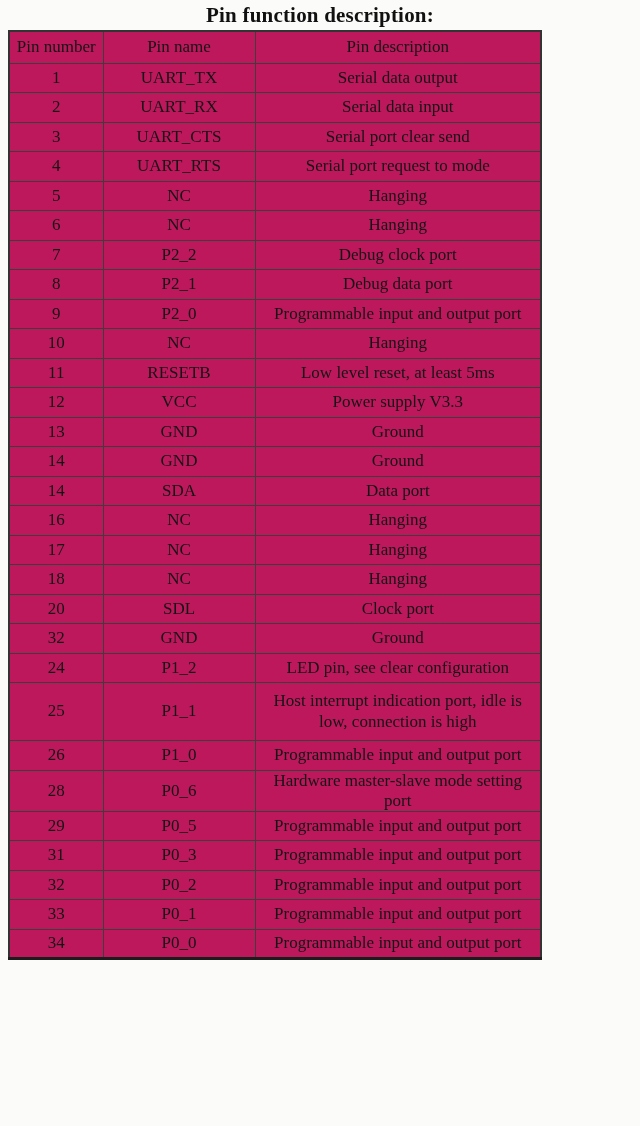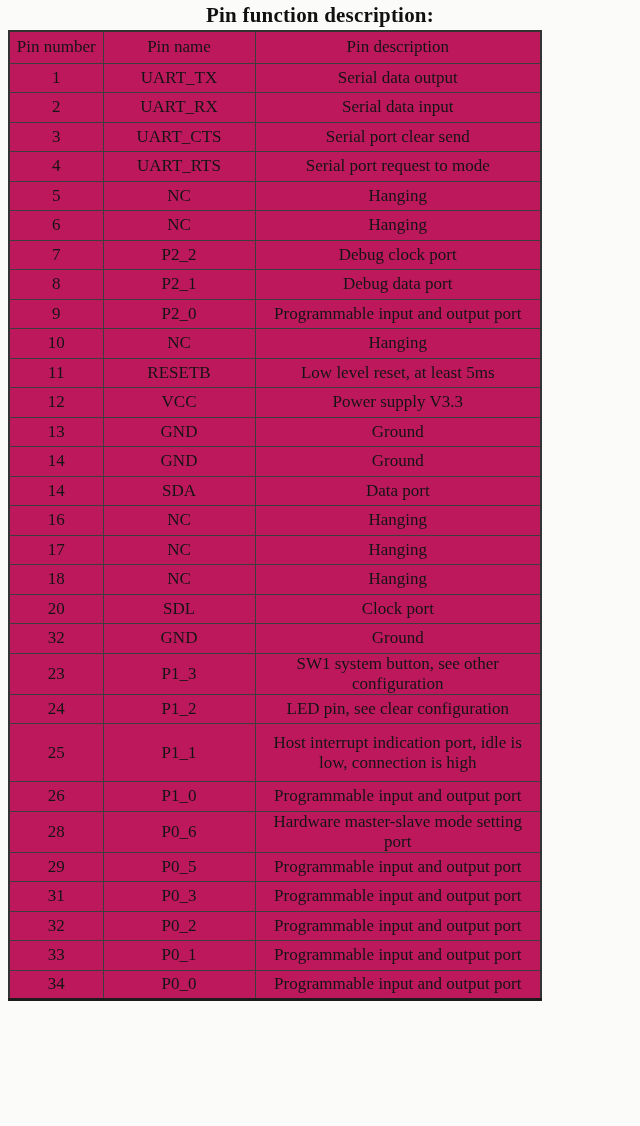--- a/index.html
+++ b/index.html
@@ -168,25 +168,20 @@
     <td>20</td>
     <td>SDL</td>
     <td>Clock port</td>
   </tr>
         <tr class="r">
     <td>32</td>
     <td>GND</td>
     <td>Ground</td>
   </tr>
         <tr class="r">
-    <td>23</td>
-    <td>P1_3</td>
-    <td>SW1 system button, see other configuration</td>
-  </tr>
-        <tr class="r">
     <td>24</td>
     <td>P1_2</td>
     <td>LED pin, see clear configuration</td>
   </tr>
         <tr class="r tall">
     <td>25</td>
     <td>P1_1</td>
     <td>Host interrupt indication port, idle is low, connection is high</td>
   </tr>
         <tr class="r">

